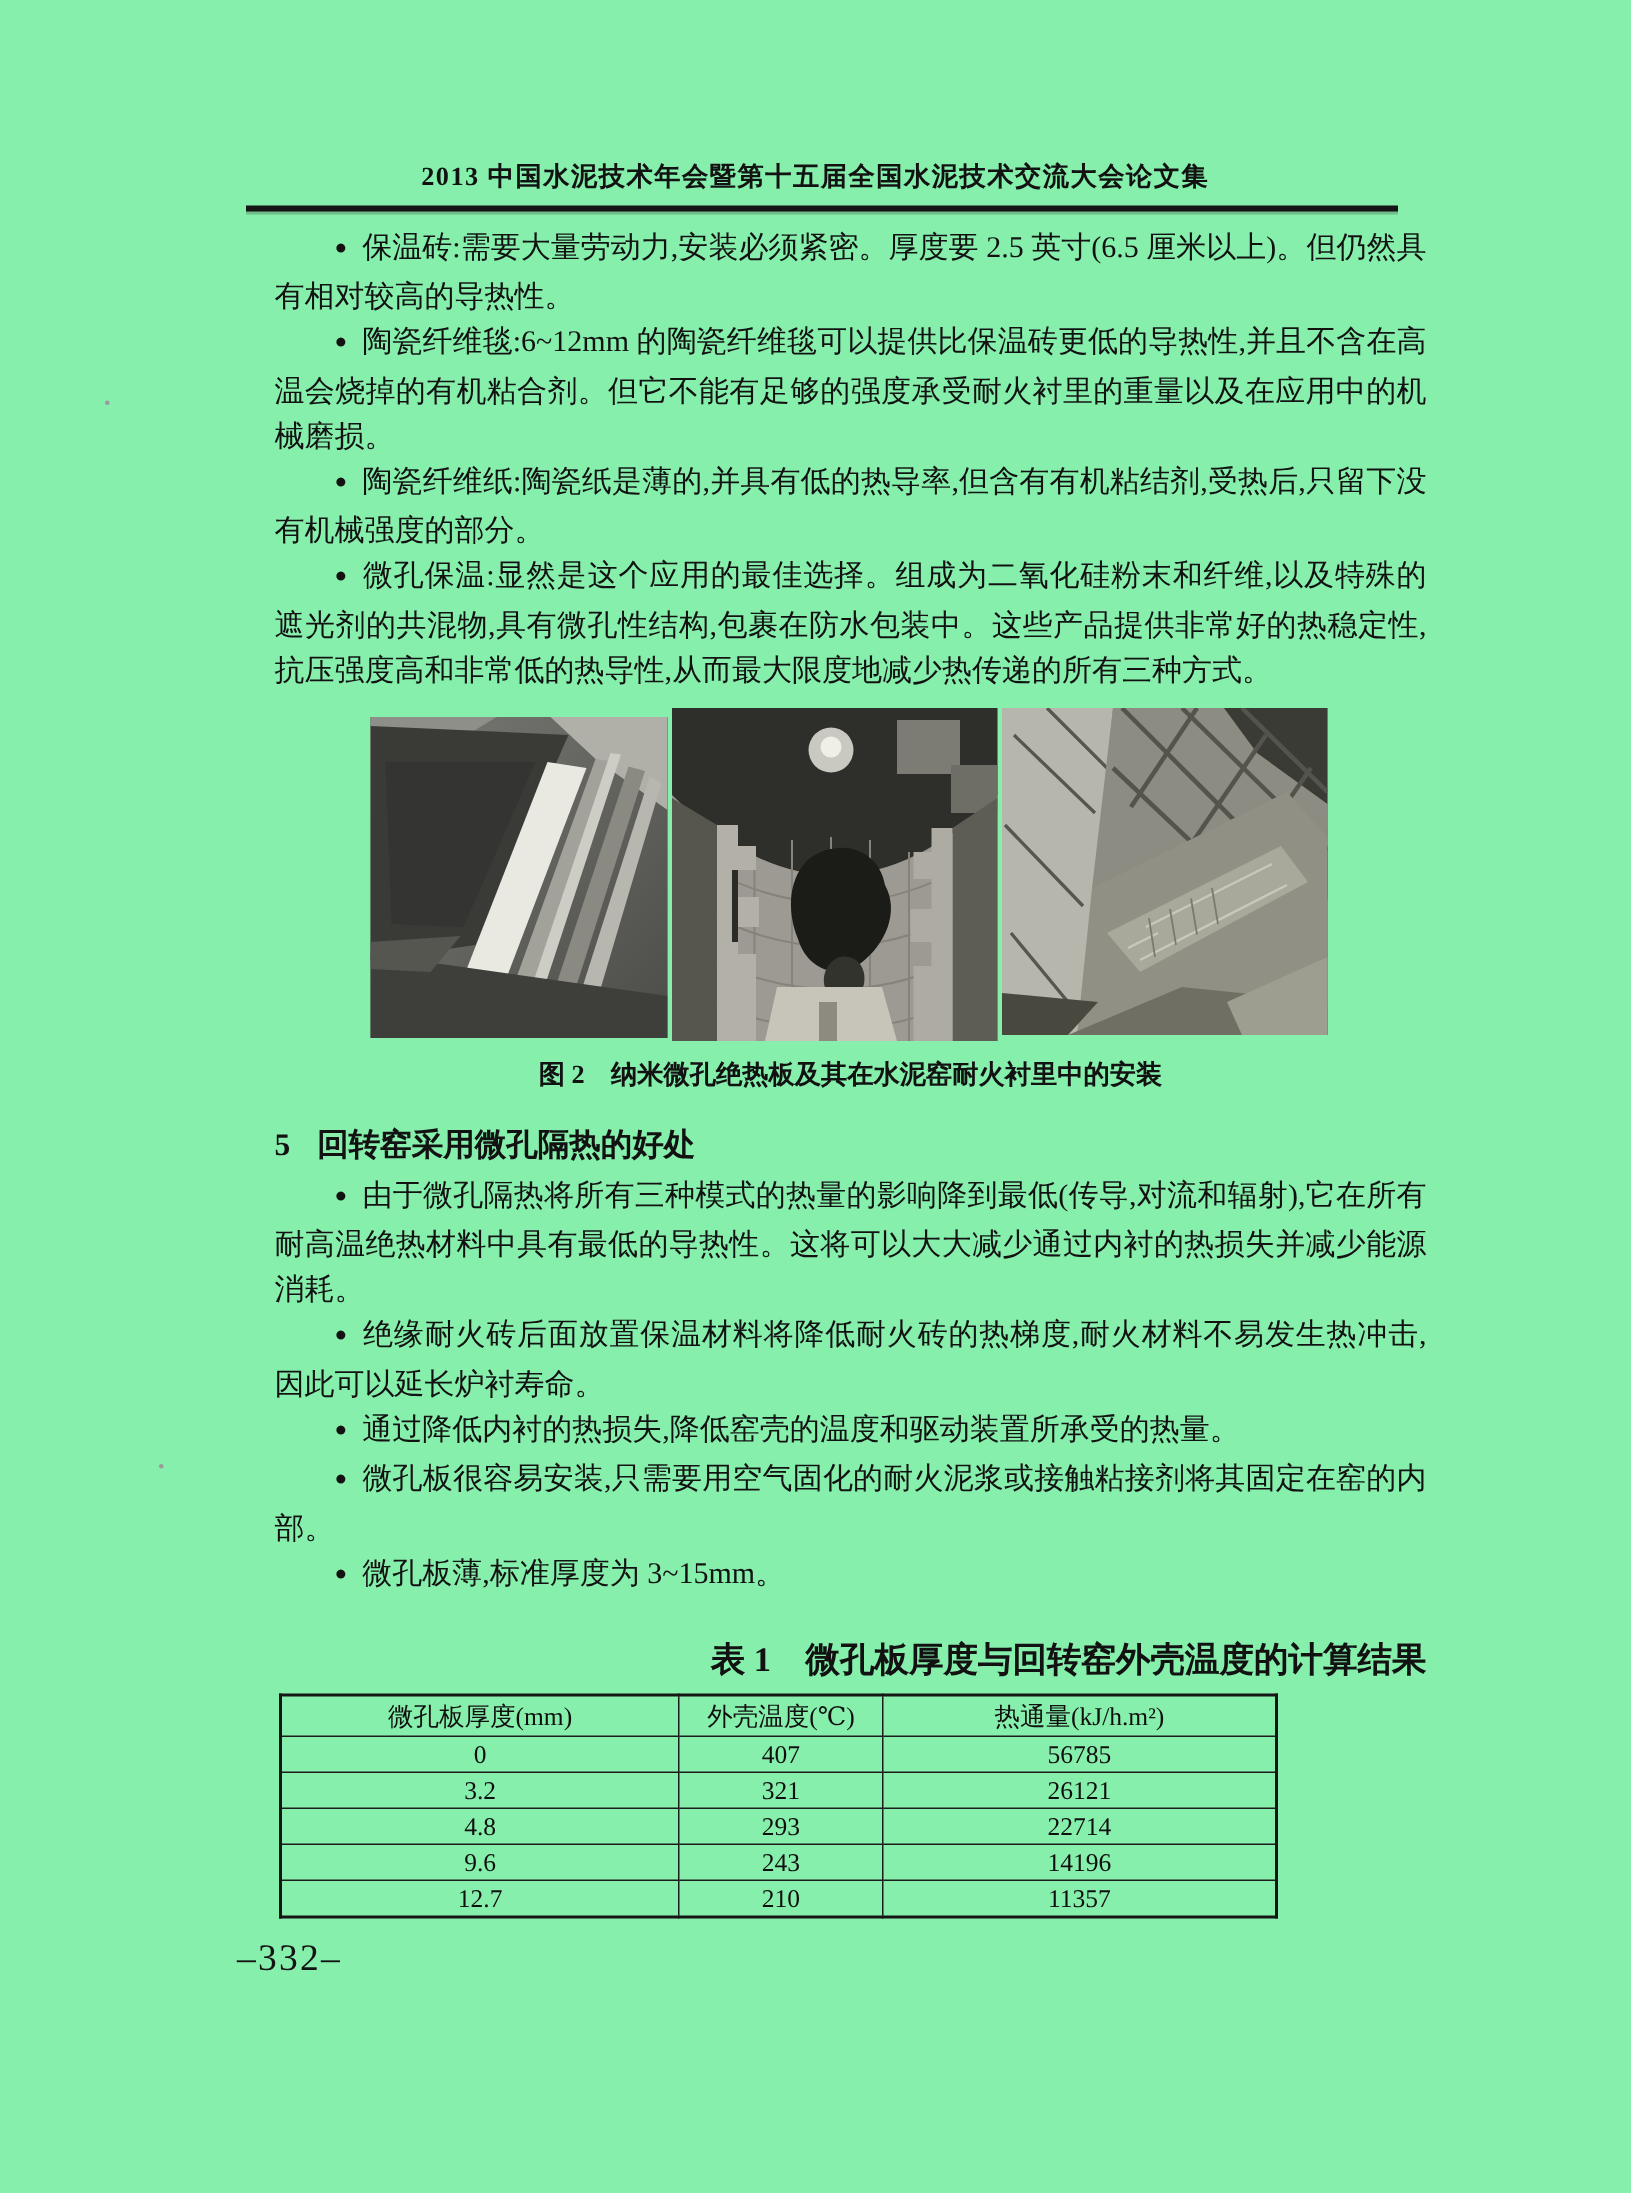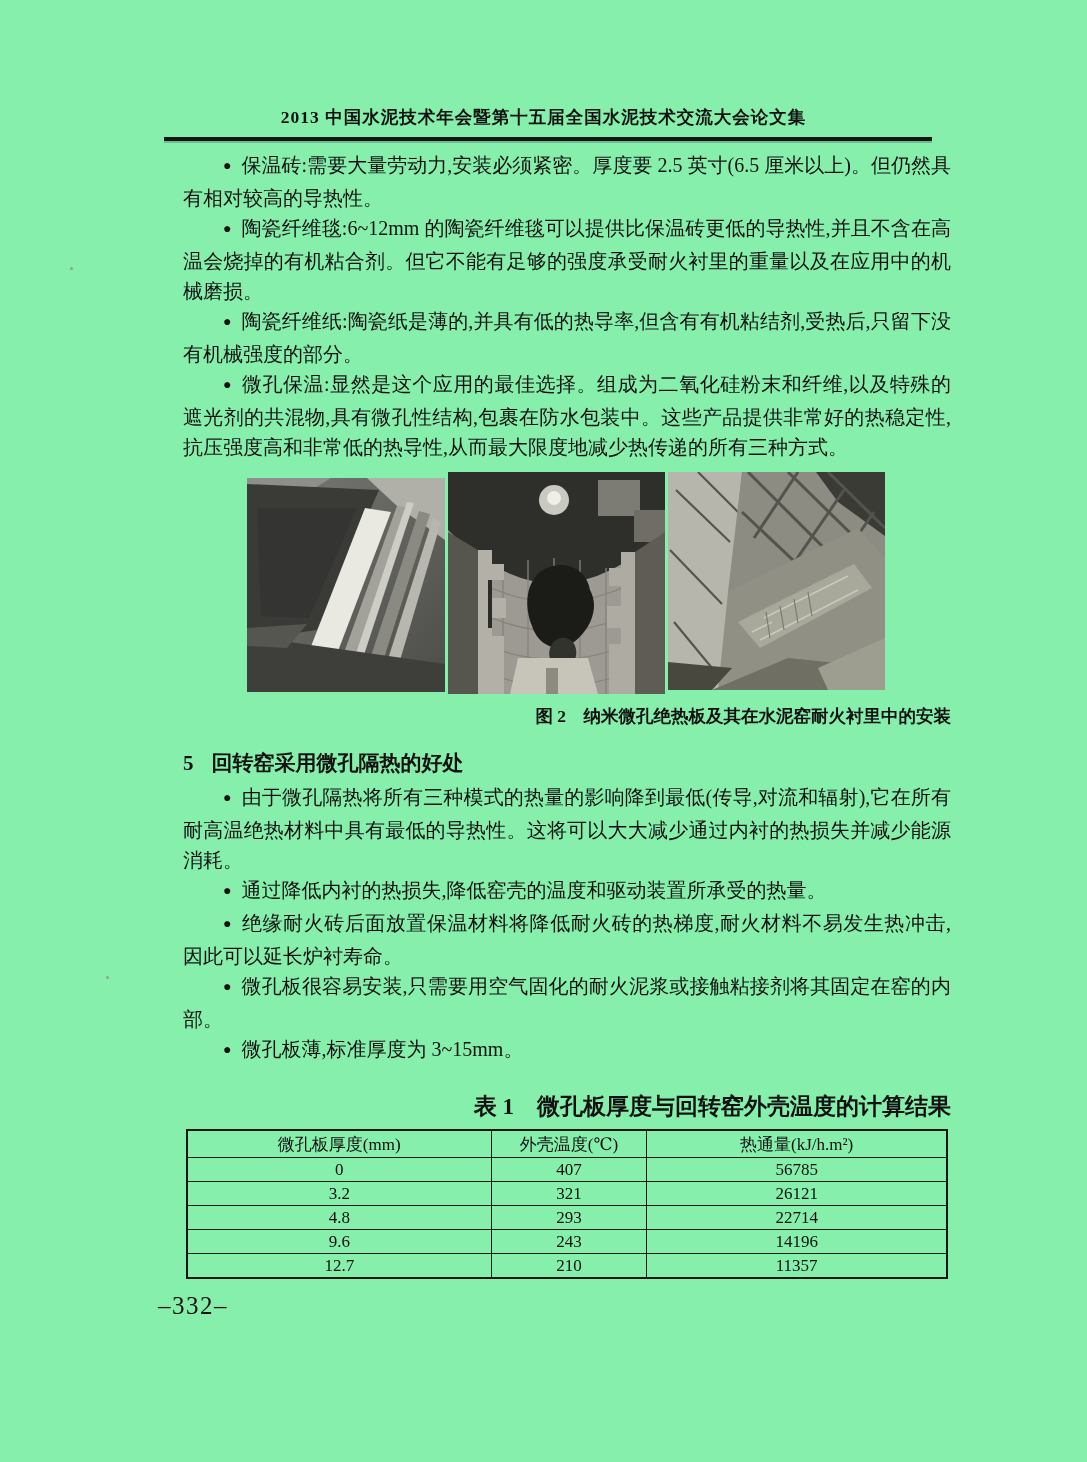--- a/index.html
+++ b/index.html
@@ -19,26 +19,26 @@
   }
   .body{position:absolute;top:150px;left:183px;width:768px;}
   .para{
     margin:0;font-size:20px;line-height:30px;
     text-align:justify;text-align-last:left;text-indent:2em;
   }
   .blt{font-size:14px;margin-right:10px;position:relative;top:-2px;}
   .figure{margin:10px 0 0 64px;width:638px;height:222px;display:flex;gap:3px;}
   .photo{display:block;background:#555;}
   .photo.p1{margin-top:6px;}
-  .caption{margin:10px 0 0;text-align:right;font-size:17.5px;font-weight:bold;}
+  .caption{margin:10px 0 0;text-align:center;font-size:17.5px;font-weight:bold;}
   .s5{display:flex;margin:22px 0 5px;font-size:21px;font-weight:bold;line-height:27px;}
   .s5 .num{margin-right:18px;}
   .tbl-title{margin:24px 0 7px;text-align:right;font-size:23px;font-weight:bold;}
   table.t1{
-    border-collapse:collapse;width:762px;margin-left:3px;table-layout:fixed;
+    border-collapse:collapse;width:666px;margin-left:3px;table-layout:fixed;
     border:2.5px solid #161616;
   }
   .t1 th,.t1 td{
     border:1.7px solid #1c1c1c;text-align:center;vertical-align:middle;
     font-size:17px;font-weight:normal;padding:0;height:23px;color:#0f0f0f;
   }
   .t1 thead th{height:26px;}
   .pageno{position:absolute;left:158px;top:1292px;font-size:25px;letter-spacing:1.5px;}
   .speck{position:absolute;border-radius:50%;background:#9a9a9a;}
   .speck.a{left:70px;top:267px;width:3px;height:3px;}
@@ -136,23 +136,23 @@
 
     <p class="caption">图 2　纳米微孔绝热板及其在水泥窑耐火衬里中的安装</p>
 
     <h2 class="s5">
       <span class="num">5</span>
       <span>回转窑采用微孔隔热的好处</span>
     </h2>
 
     <p class="para"><span class="blt">●</span><span>由于微孔隔热将所有三种模式的热量的影响降到最低(传导,对流和辐射),它在所有耐高温绝热材料中具有最低的导热性。这将可以大大减少通过内衬的热损失并减少能源消耗。</span></p>
 
+    <p class="para"><span class="blt">●</span><span>绝缘耐火砖后面放置保温材料将降低耐火砖的热梯度,耐火材料不易发生热冲击,因此可以延长炉衬寿命。</span></p>
+
     <p class="para"><span class="blt">●</span><span>通过降低内衬的热损失,降低窑壳的温度和驱动装置所承受的热量。</span></p>
-
-    <p class="para"><span class="blt">●</span><span>绝缘耐火砖后面放置保温材料将降低耐火砖的热梯度,耐火材料不易发生热冲击,因此可以延长炉衬寿命。</span></p>
 
     <p class="para"><span class="blt">●</span><span>微孔板很容易安装,只需要用空气固化的耐火泥浆或接触粘接剂将其固定在窑的内部。</span></p>
 
     <p class="para"><span class="blt">●</span><span>微孔板薄,标准厚度为 3~15mm。</span></p>
 
     <p class="tbl-title">表 1　微孔板厚度与回转窑外壳温度的计算结果</p>
 
     <table class="t1">
       <colgroup>
         <col style="width:40%">

